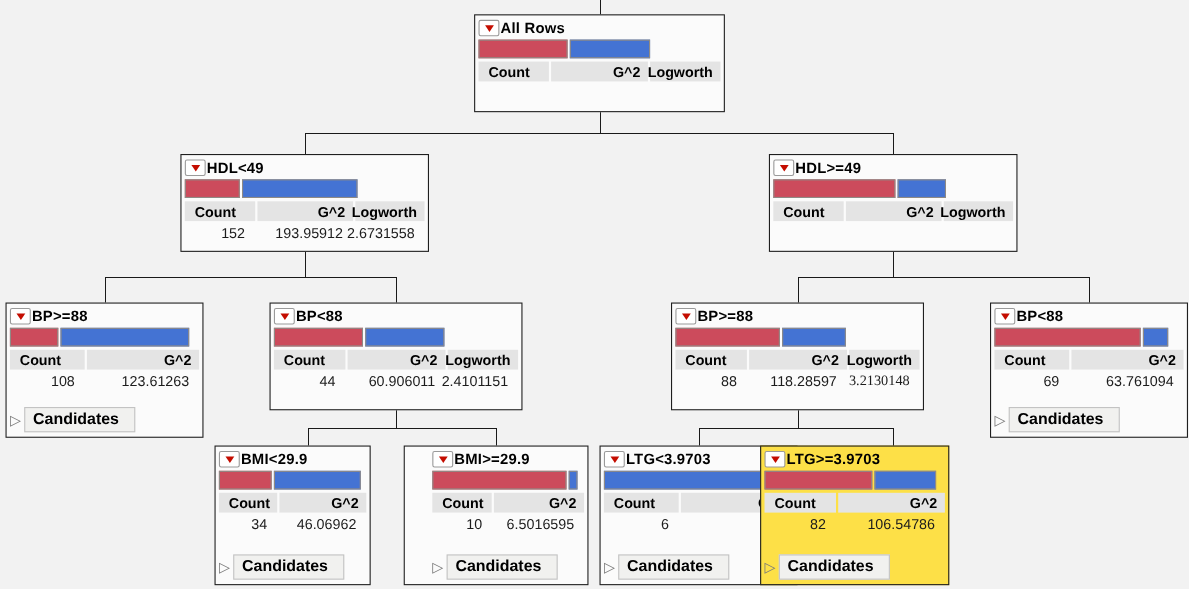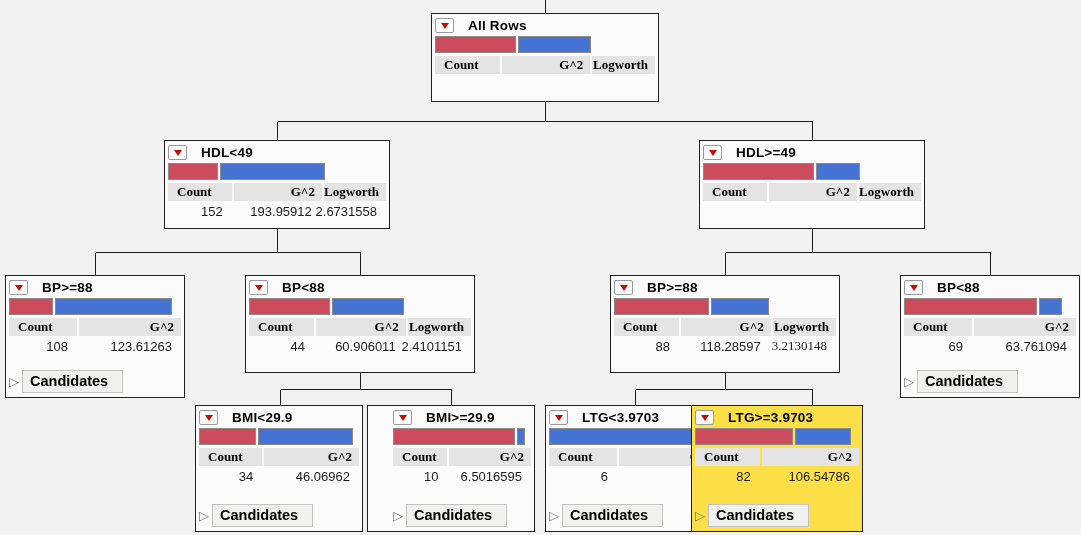--- a/index.html
+++ b/index.html
@@ -25,21 +25,21 @@
     box-sizing:border-box;
     background:#fbfbfb;
     border:1px solid #1f1f1f;
     padding:2px 3px 3px 3px;
     display:flex;
     flex-direction:column;
   }
   .title-row{
     display:flex;
     align-items:center;
-    gap:14px;
+    gap:1px;
     height:19px;
     flex:0 0 auto;
   }
   .rt-btn{
     width:17px;height:13px;
     background:#ffffff;
     border:1px solid #9a9a9a;
     border-radius:2px;
     display:flex;align-items:center;justify-content:center;
     cursor:pointer;
@@ -77,21 +77,20 @@
   .hdr-row,.val-row{
     display:flex;
     gap:2px;
     flex:0 0 auto;
     font-size:13px;
   }
   .hdr-row{
     margin-top:2px;
     height:18px;
     font-weight:bold;
-    font-family:Liberation Serif, serif;
   }
   .hdr-cell{
     background:#e4e4e4;
     display:flex;
     align-items:center;
     box-sizing:border-box;
     color:#000;
     white-space:nowrap;
   }
   .hdr-cell.first{justify-content:flex-start;padding-left:9px;}
@@ -296,21 +295,21 @@
       </div>
       <div class="val-row">
         <div class="val-cell" style="width: 40%;">69</div>
         <div class="val-cell" style="width: 60%;">63.761094</div>
       </div>
       <div class="cand-row">
         <span class="disc-tri">▷</span>
         <button class="cand-btn">Candidates</button>
       </div>
     </div>
-    <div class="node" style="left: 195px; top: 405px; width: 168px; height: 127px; background: rgb(251, 251, 251); border-color: rgb(31, 31, 31);">
+    <div class="node" style="left: 195px; top: 405px; width: 142px; height: 127px; background: rgb(251, 251, 251); border-color: rgb(31, 31, 31);">
       <div class="title-row">
         <span class="rt-btn">
           <span class="rt-tri" style="border-top-color: rgb(196, 13, 0);"></span>
         </span>
         <span class="node-title">BMI&lt;29.9</span>
       </div>
       <div class="bar-row">
         <div class="bar-track" style="width: 96%;">
           <div class="seg" style="background: rgb(204, 75, 92); width: 37%;"></div>
           <div class="seg" style="background: rgb(68, 115, 211); flex: 1 1 auto;"></div>

